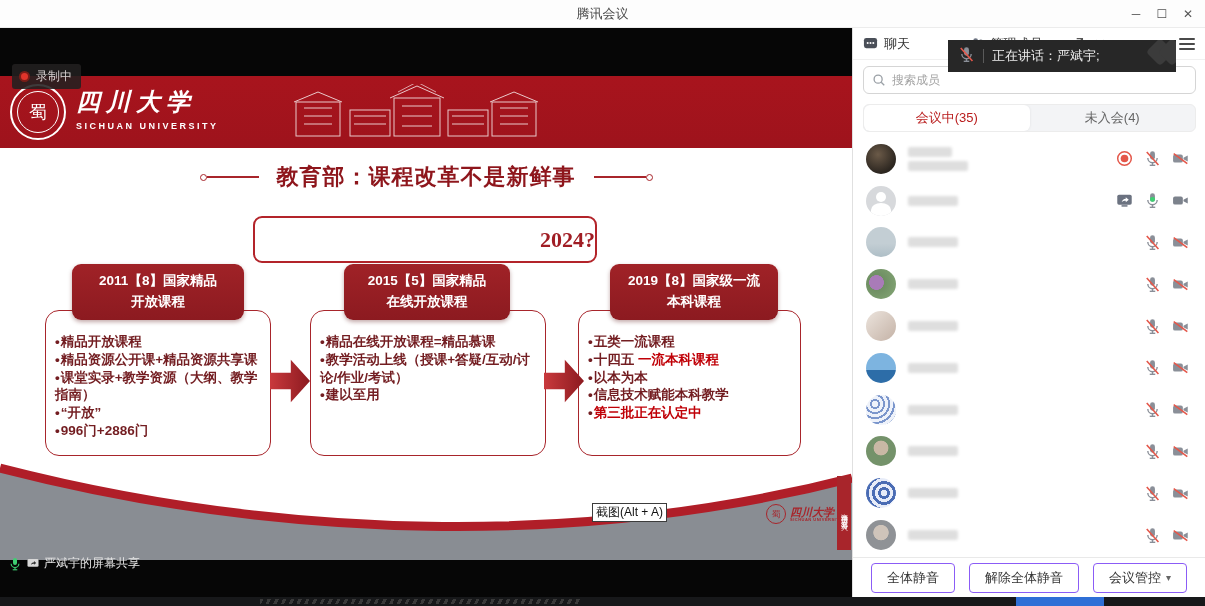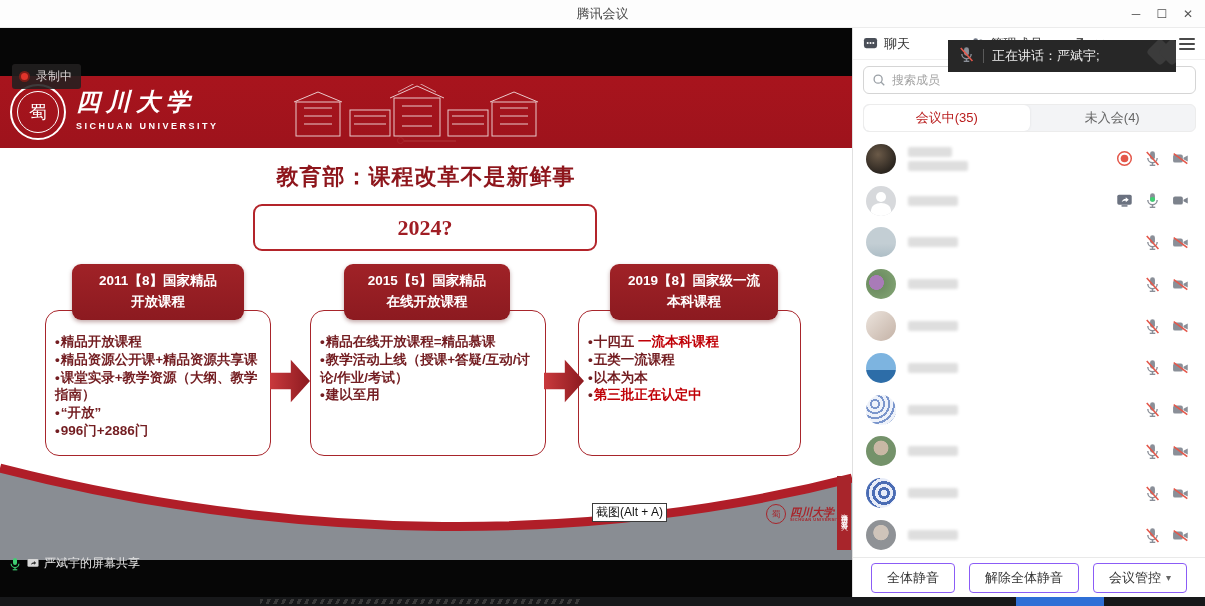--- a/index.html
+++ b/index.html
@@ -19,27 +19,27 @@
   
   .red-band { position:absolute; left:0; top:0; width:852px; height:72px; background:linear-gradient(#a8141d,#9e131c); }
   .scu-logo { position:absolute; left:10px; top:8px; width:56px; height:56px; border:2px solid #fff; border-radius:50%; }
   .scu-logo-inner { position:absolute; left:5px; top:5px; width:42px; height:42px; border:1px solid #fff; border-radius:50%; display:flex; align-items:center; justify-content:center; color:#fff; font-size:18px; font-family:"Liberation Serif", serif; }
   .scu-name { position:absolute; left:76px; top:10px; color:#fff; }
   .scu-name-cn { font-family:"Liberation Serif", serif; font-style:italic; font-weight:bold; font-size:24px; letter-spacing:6px; }
   .scu-name-en { font-size:9px; font-weight:bold; letter-spacing:2.5px; margin-top:3px; }
   .band-buildings { position:absolute; left:292px; top:8px; opacity:.9; }
 
   
-  .slide-title-row { position:absolute; left:0; top:84px; width:852px; height:34px; display:flex; align-items:center; justify-content:center; gap:18px;flex-direction:column; }
+  .slide-title-row { position:absolute; left:0; top:84px; width:852px; height:34px; display:flex; align-items:center; justify-content:center; gap:18px; }
   .deco { display:flex; align-items:center; }
   .deco .ring { width:7px; height:7px; border:1.5px solid #a8252b; border-radius:50%; }
   .deco .bar { width:52px; height:2px; background:#a8252b; }
   .slide-title { font-size:22px; font-weight:bold; color:#8e161c; letter-spacing:1px; }
 
-  .year-box { position:absolute; left:253px; top:128px; width:344px; height:47px; background:#fff; border:2px solid #b3242a; border-radius:9px; display:flex; align-items:center; justify-content:center; }
+  .year-box { position:absolute; left:253px; top:140px; width:344px; height:47px; background:#fff; border:2px solid #b3242a; border-radius:9px; display:flex; align-items:center; justify-content:flex-end; }
   .year-box span { font-family:"Liberation Serif", serif; font-weight:bold; font-size:22px; color:#a01d24; }
 
   
   .stage-body { position:absolute; background:#fff; border:1.5px solid #a8252b; border-radius:14px; padding:22px 8px 6px 9px; }
   .stage-body ul { list-style:none; }
   .stage-body li { font-size:13.5px; line-height:1.32; color:#731d21; font-weight:bold; }
   .stage-body li::before { content:"•"; margin-right:1px; }
   .stage-body li .em { color:#c00007; }
   .body-1 { left:45px; top:234px; width:226px; height:146px; }
   .body-2 { left:310px; top:234px; width:236px; height:146px; }
@@ -206,23 +206,24 @@
       </div>
       <div class="stage-body body-2">
         <ul>
             <li>精品在线开放课程=精品慕课</li>
             <li>教学活动上线（授课+答疑/互动/讨论/作业/考试）</li>
             <li>建以至用</li>
           </ul>
       </div>
       <div class="stage-body body-3">
         <ul>
+            <li>五类一流课程</li>
             <li>十四五 <span class="em">一流本科课程</span></li>
-            <li>五类一流课程</li>
             <li>以本为本</li>
+            <li>信息技术赋能本科教学</li>
             <li><span class="em">第三批正在认定中</span></li>
           </ul>
       </div>
 
       <div class="stage-head head-1">
         <span>2011【8】国家精品</span>
           <span>开放课程</span>
       </div>
       <div class="stage-head head-2">
         <span>2015【5】国家精品</span>

